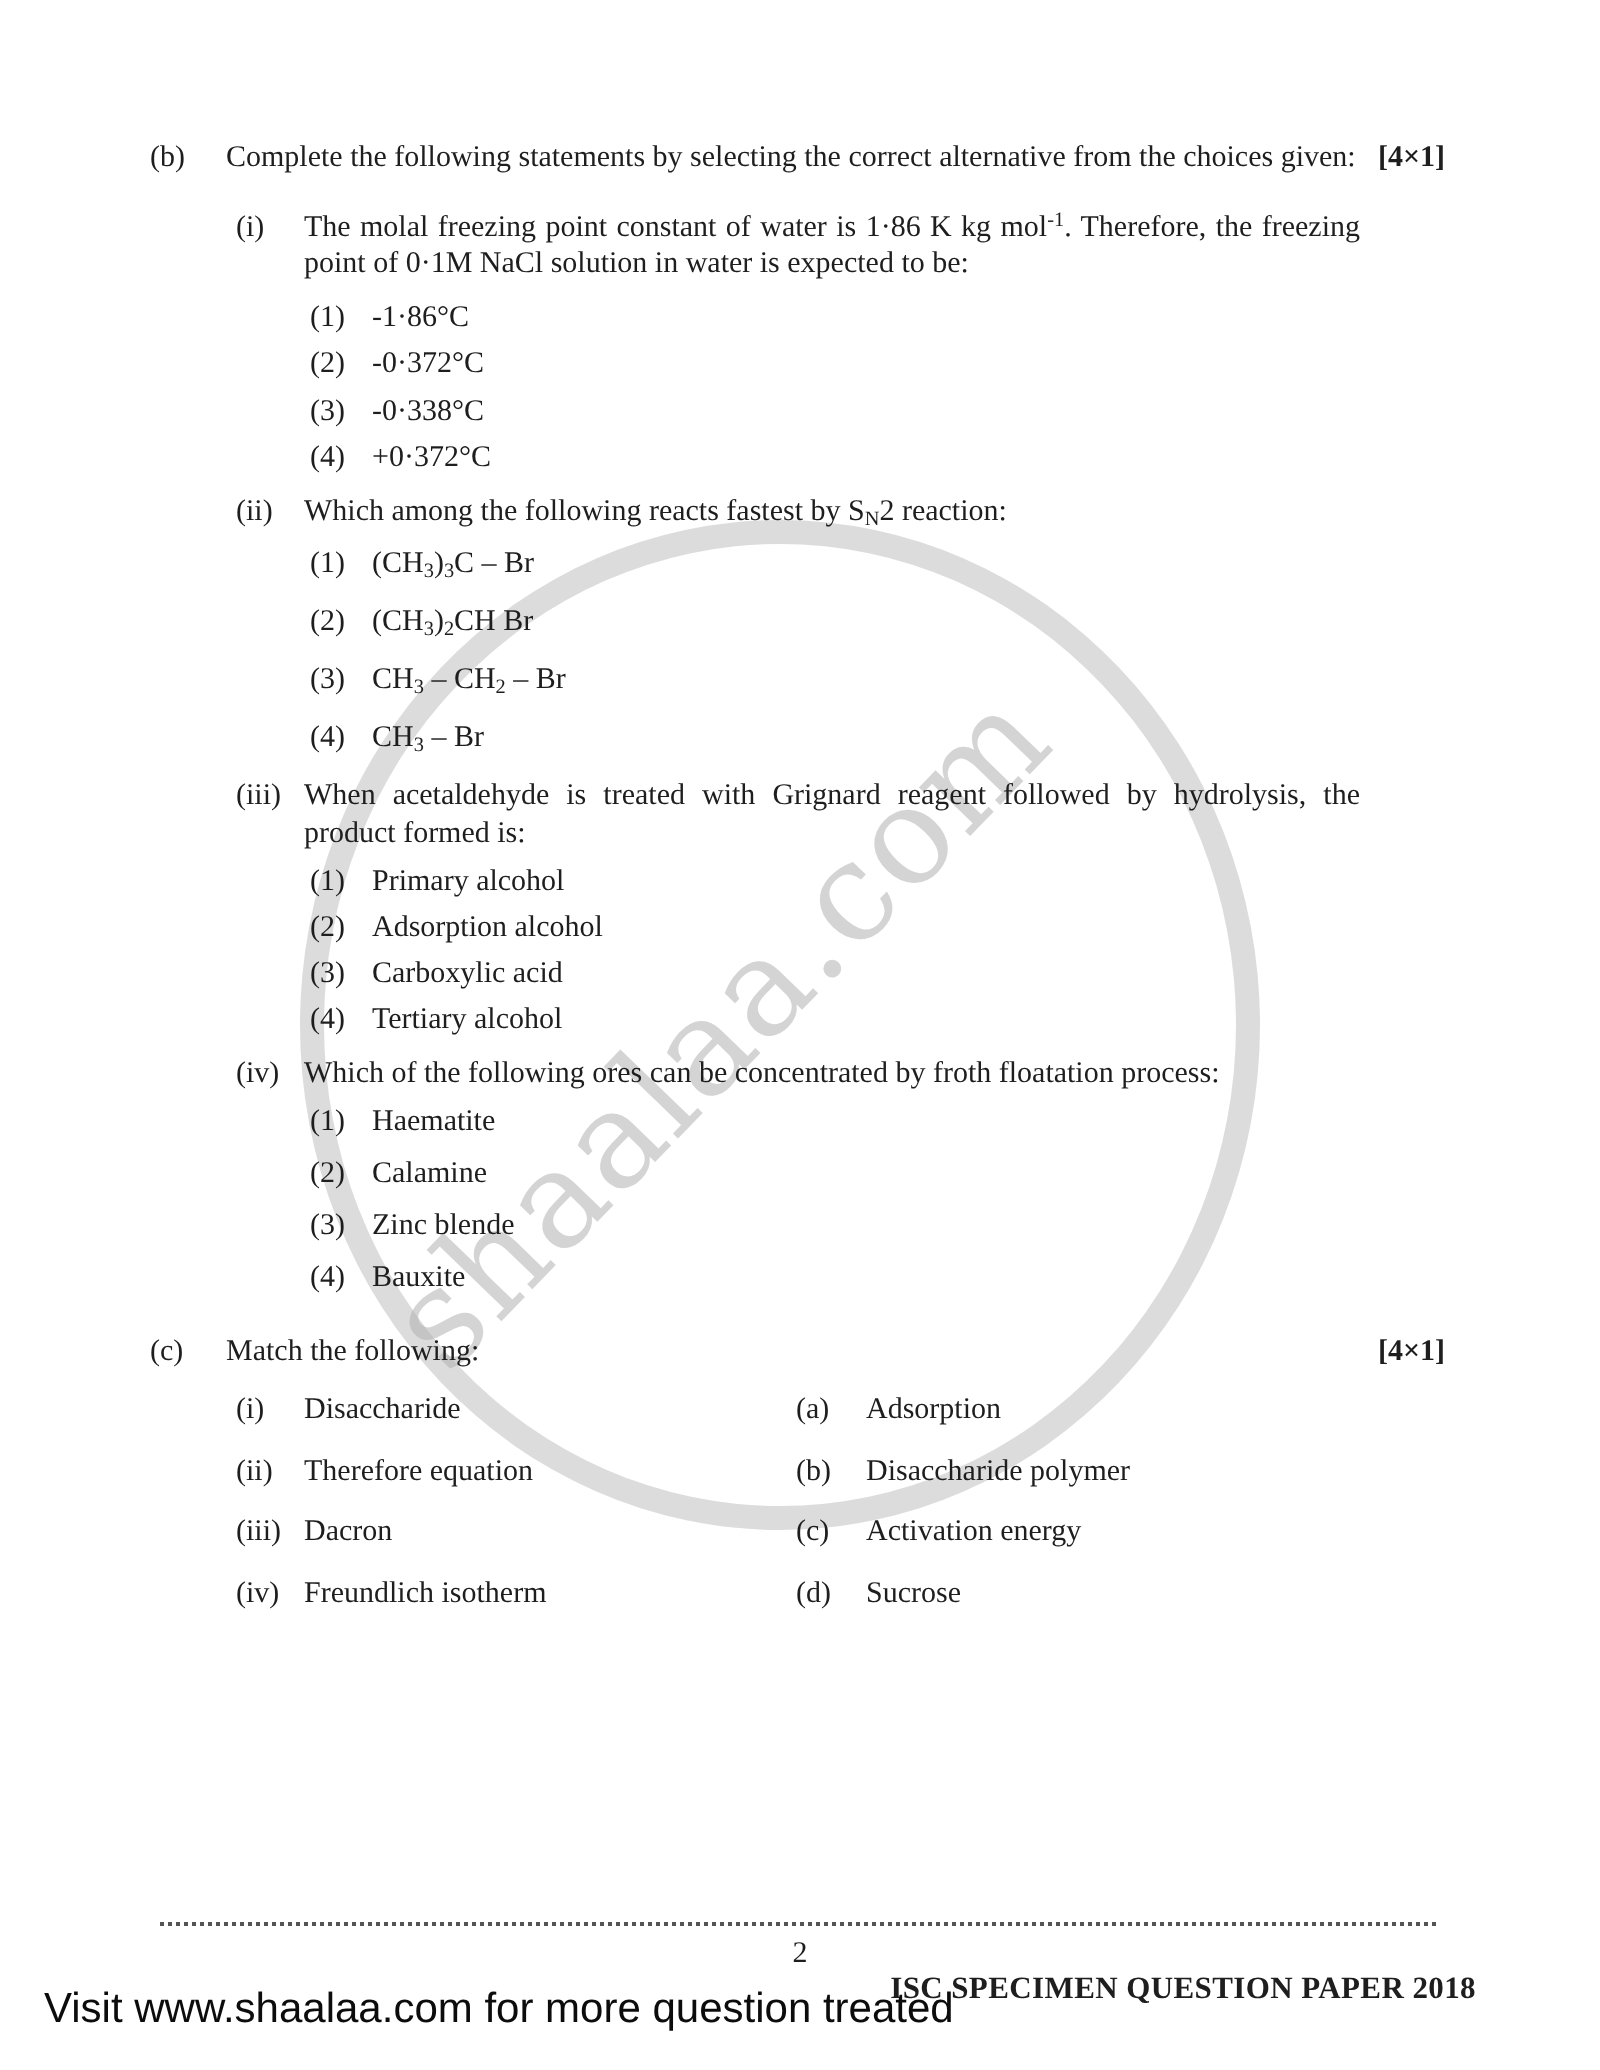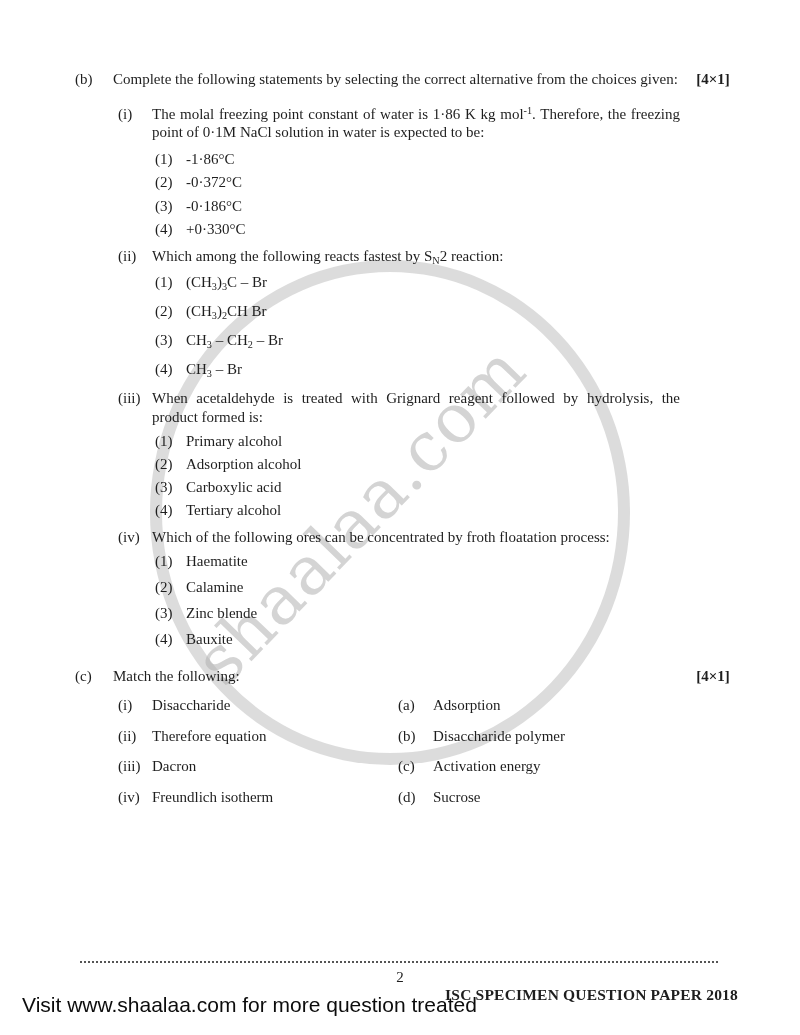--- a/index.html
+++ b/index.html
@@ -30,21 +30,21 @@
   }
   
   .content{
     position:absolute;left:75px;top:70px;width:662px;
     font-size:15px;line-height:18.5px;
   }
   .qrow{display:flex;align-items:flex-start;}
   .lbl-main{width:38px;flex:none;}
   .para{flex:1;text-align:justify;}
   .para-plain{flex:1;}
-  .marks{flex:none;width:48px;text-align:center;font-weight:bold;padding-left:4px;}
+  .marks{flex:none;width:48px;text-align:left;font-weight:bold;padding-left:4px;}
   b{font-weight:normal;}
   sub{font-size:0.68em;line-height:0;vertical-align:-0.25em;}
   sup{font-size:0.68em;line-height:0;vertical-align:0.5em;}
 
   .subqs{margin-left:43px;margin-top:16px;width:562px;}
   .subq-head{display:flex;align-items:flex-start;}
   .lbl-sub{width:34px;flex:none;}
   .qtext{flex:1;text-align:justify;}
 
   .opts{margin-left:37px;}
@@ -113,25 +113,25 @@
           <div class="opt-row">
             <span class="optn">(1)</span>
             <span class="optv"><span>-1·86°C</span></span>
           </div>
           <div class="opt-row">
             <span class="optn">(2)</span>
             <span class="optv"><span>-0·372°C</span></span>
           </div>
           <div class="opt-row">
             <span class="optn">(3)</span>
-            <span class="optv"><span>-0·186°C</span></span>
-          </div>
-          <div class="opt-row">
-            <span class="optn">(4)</span>
-            <span class="optv"><span>+0·330°C</span></span>
+            <span class="optv"><span>-0·338°C</span></span>
+          </div>
+          <div class="opt-row">
+            <span class="optn">(4)</span>
+            <span class="optv"><span>+0·372°C</span></span>
           </div>
         </div>
       </div>
 
       <div class="q2">
         <div class="subq-head">
           <span class="lbl-sub">(ii)</span>
           <span class="qtext"><span>Which among the following reacts fastest by S</span><sub>N</sub><span>2 reaction:</span></span>
         </div>
         <div class="opts g2">

